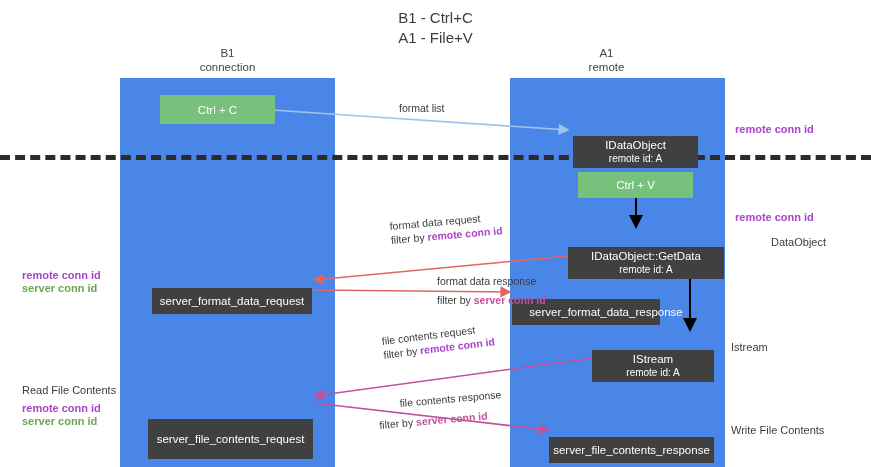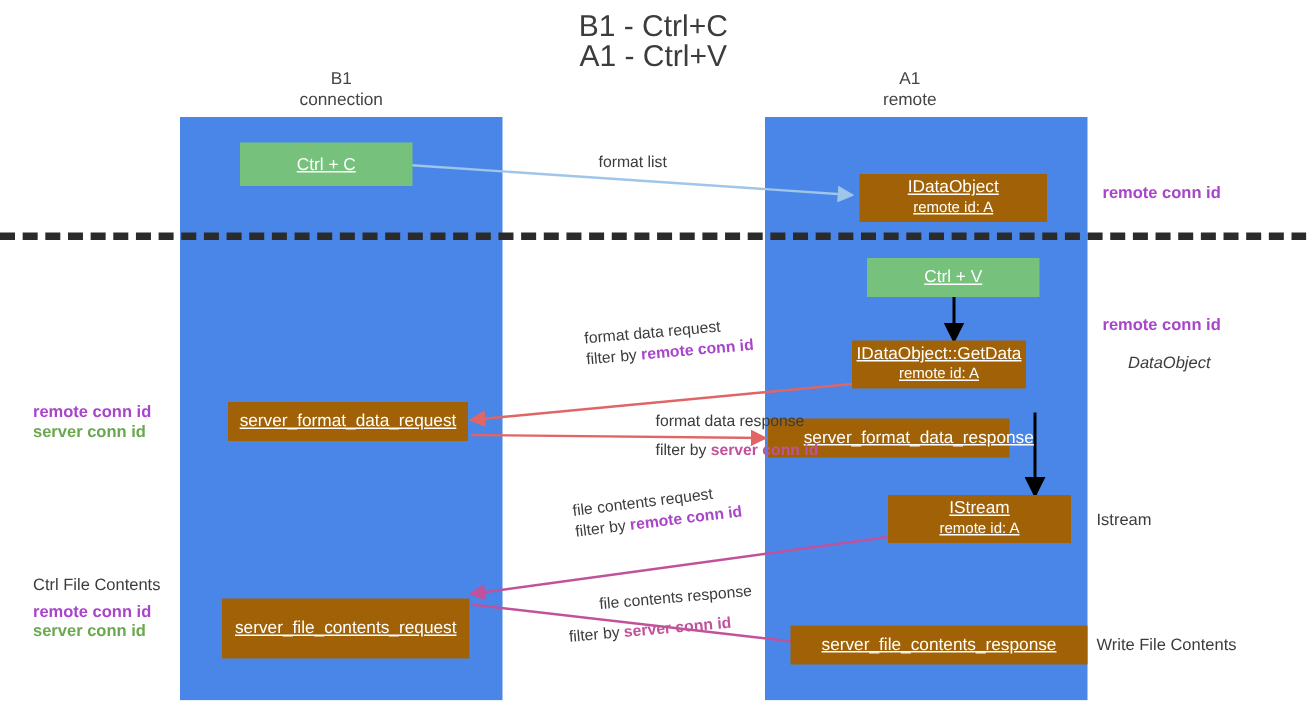--- a/index.html
+++ b/index.html
@@ -33,41 +33,40 @@
     width: 215px;
   }
   .lane-head-b1 { left: 120px; top: 47px; }
   .lane-head-a1 { left: 499px; top: 47px; }
 
   .title {
     position: absolute;
     left: 0; top: 8px;
     width: 871px;
     text-align: center;
-    font-size: 20px;
+    font-size: 15px;
     color: #3c3c3c;
     line-height: 20px;
   }
 
   .box {
     position: absolute;
     box-sizing: border-box;
     display: flex;
     flex-direction: column;
     align-items: center;
     justify-content: center;
     color: #ffffff;
     font-size: 11.5px;
     line-height: 14px;
     text-align: center;
     padding: 2px 4px;
-    text-decoration: underline;
   }
   .box-green { background: #76c27d; }
-  .box-orange { background: #a16207; }
+  .box-orange { background: #404040; margin-top: 20px; }
 
   .box .l2 { font-size: 10px; }
 
   .divider {
     position: absolute;
     left: 0;
     top: 155px;
     width: 871px;
     height: 0;
     border-top: 5px dashed #2b2b2b;
@@ -100,21 +99,21 @@
     pointer-events: none;
   }
 </style>
 </head>
 <body>
 
 <div id="canvas">
 
   <div class="title">
     <div>B1 - Ctrl+C</div>
-    <div>A1 - Ctrl+V</div>
+    <div>A1 - File+V</div>
   </div>
 
   <div class="lane-head lane-head-b1">
     <div>B1</div>
     <div>connection</div>
   </div>
   <div class="lane-head lane-head-a1">
     <div>A1</div>
     <div>remote</div>
   </div>
@@ -161,60 +160,60 @@
 
   <div class="box box-orange" style="left:573px; top:116px; width:125px; height:32px;">
     <div>IDataObject</div>
     <div class="l2">remote id: A</div>
   </div>
 
   <div class="box box-green" style="left:578px; top:172px; width:115px; height:26px;align-items:center;">
     <div>Ctrl + V</div>
   </div>
 
-  <div class="box box-orange" style="left:568px; top:227px; width:116px; height:32px;">
+  <div class="box box-orange" style="left:568px; top:227px; width:156px; height:32px;">
     <div>IDataObject::GetData</div>
     <div class="l2">remote id: A</div>
   </div>
 
   <div class="box box-orange" style="left:152px; top:268px; width:160px; height:26px;">
     <div>server_format_data_request</div>
   </div>
 
-  <div class="box box-orange" style="left:512px; top:279px; width:161px; height:26px;padding-left:44px;">
+  <div class="box box-orange" style="left:512px; top:279px; width:148px; height:26px;padding-left:44px;">
     <div>server_format_data_response</div>
   </div>
 
   <div class="box box-orange" style="left:592px; top:330px; width:122px; height:32px;">
     <div>IStream</div>
     <div class="l2">remote id: A</div>
   </div>
 
   <div class="box box-orange" style="left:148px; top:399px; width:165px; height:40px;">
     <div>server_file_contents_request</div>
   </div>
 
-  <div class="box box-orange" style="left:527px; top:417px; width:198px; height:26px;text-align:right;">
+  <div class="box box-orange" style="left:549px; top:417px; width:165px; height:26px;text-align:right;">
     <div>server_file_contents_response</div>
   </div>
 
   <div class="sidelabel purple" style="left:735px; top:123px;">remote conn id</div>
 
   <div class="sidelabel purple" style="left:735px; top:211px;">remote conn id</div>
 
-  <div class="sidelabel" style="left:752px; top:236px;font-style:italic;">DataObject</div>
+  <div class="sidelabel" style="left:771px; top:236px;">DataObject</div>
 
   <div class="sidelabel" style="left:731px; top:341px;">Istream</div>
 
   <div class="sidelabel" style="left:731px; top:424px;">Write File Contents</div>
 
   <div class="sidelabel purple" style="left:22px; top:269px;">remote conn id</div>
   <div class="sidelabel green" style="left:22px; top:282px;">server conn id</div>
 
-  <div class="sidelabel" style="left:22px; top:384px;">Ctrl File Contents</div>
+  <div class="sidelabel" style="left:22px; top:384px;">Read File Contents</div>
   <div class="sidelabel purple" style="left:22px; top:402px;">remote conn id</div>
   <div class="sidelabel green" style="left:22px; top:415px;">server conn id</div>
 
   <div class="arrowlabel" style="left:399px; top:101px;">format list</div>
 
   <div class="arrowlabel" style="left:389px; top:219px; transform:rotate(-5deg); transform-origin:left top;">
     <div>format data request</div>
     <div><span>filter by </span><span class="purple">remote conn id</span></div>
   </div>
 

